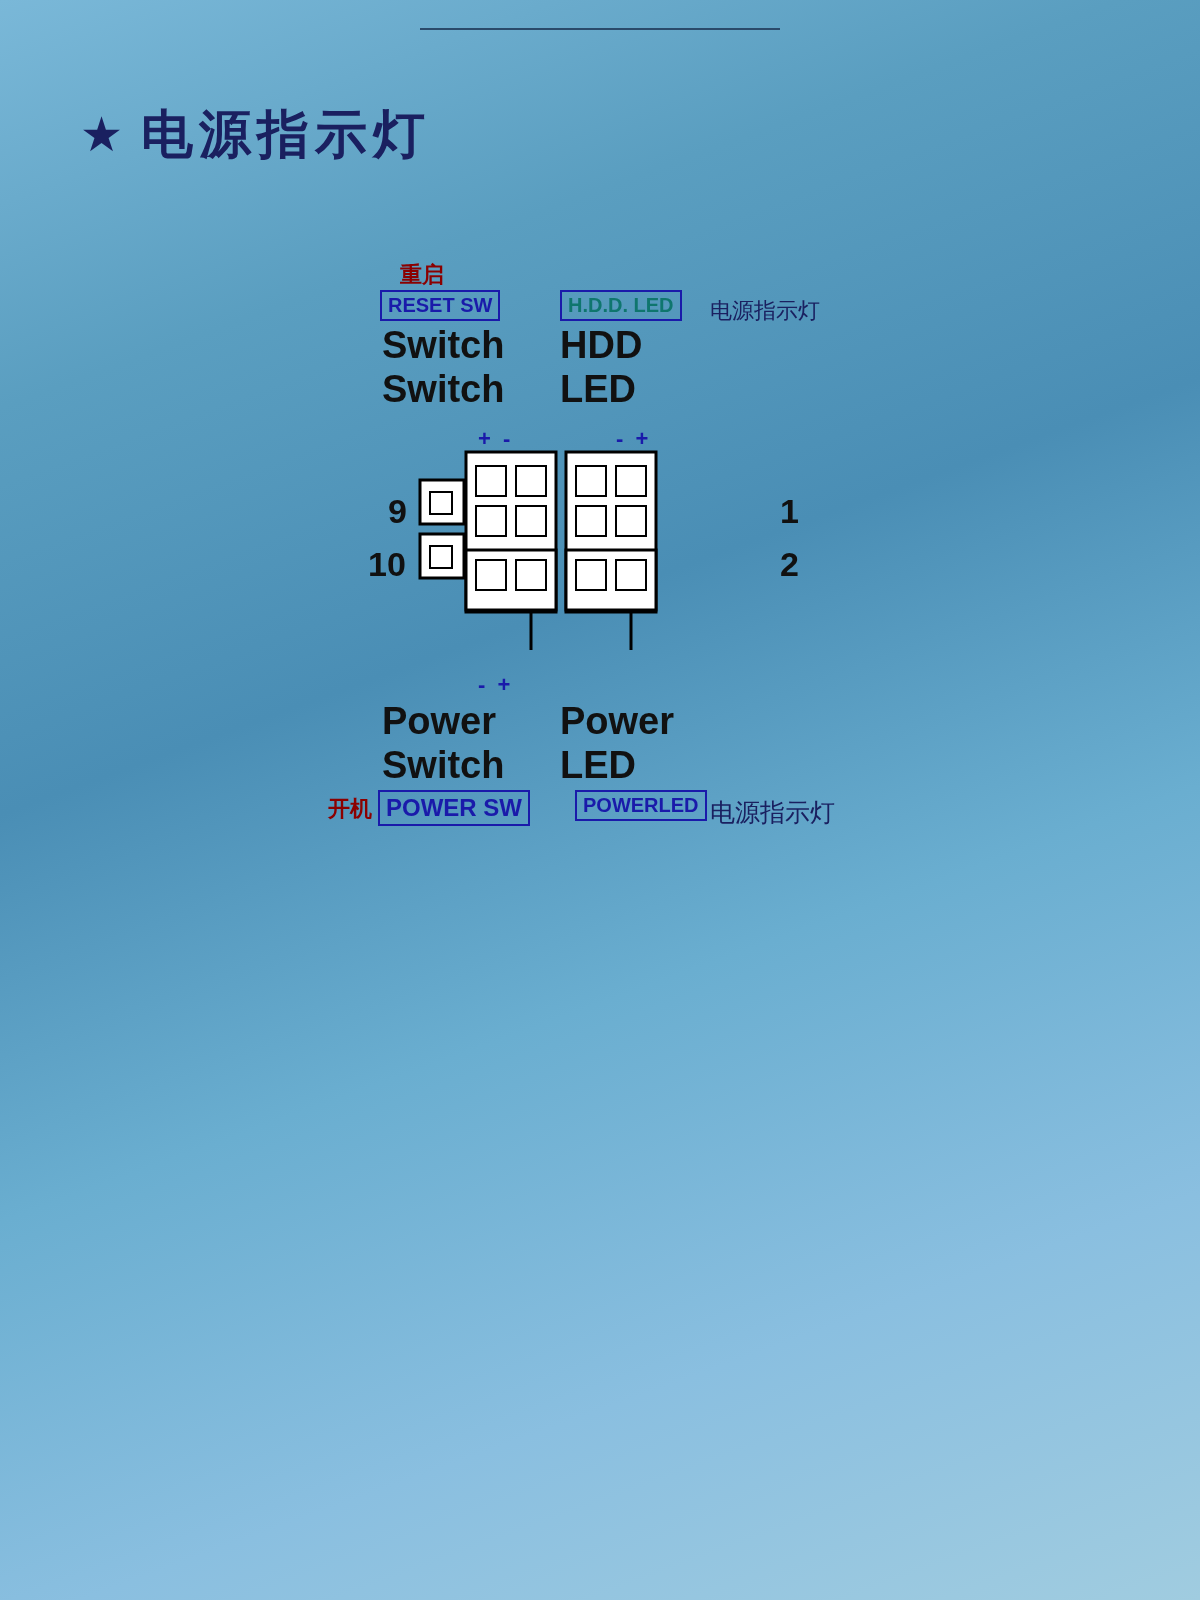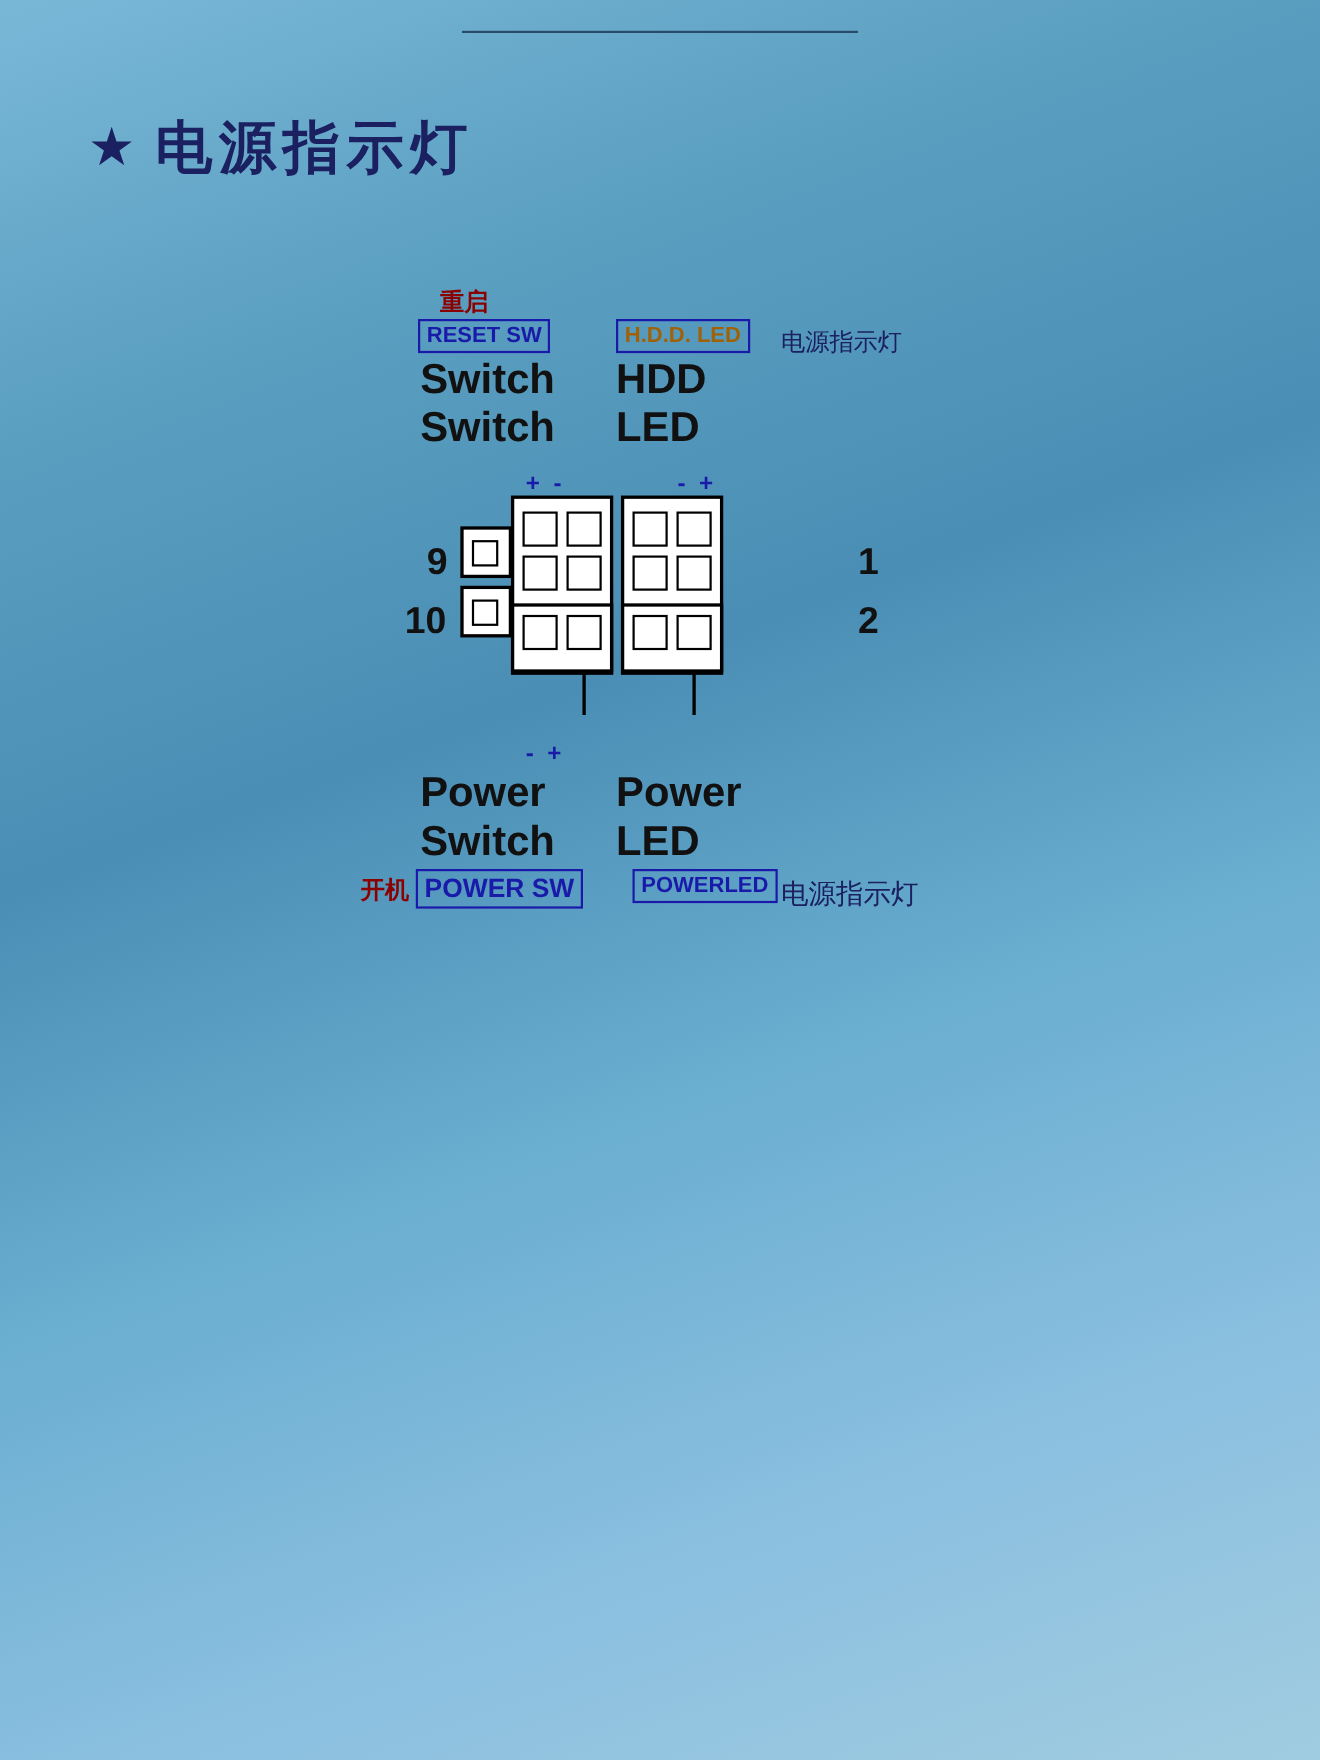--- a/index.html
+++ b/index.html
@@ -81,21 +81,21 @@
       border: 2px solid #1a1aaa;
       padding: 2px 6px;
     }
 
     .label-hdd-led {
       position: absolute;
       top: 30px;
       left: 240px;
       font-size: 20px;
       font-weight: bold;
-      color: #a16207;
+      color: #0f766e;
       border: 2px solid #1a1aaa;
       padding: 2px 6px;
     }
 
     .label-chongqi {
       position: absolute;
       top: 0px;
       left: 80px;
       font-size: 22px;
       color: #8b0000;

